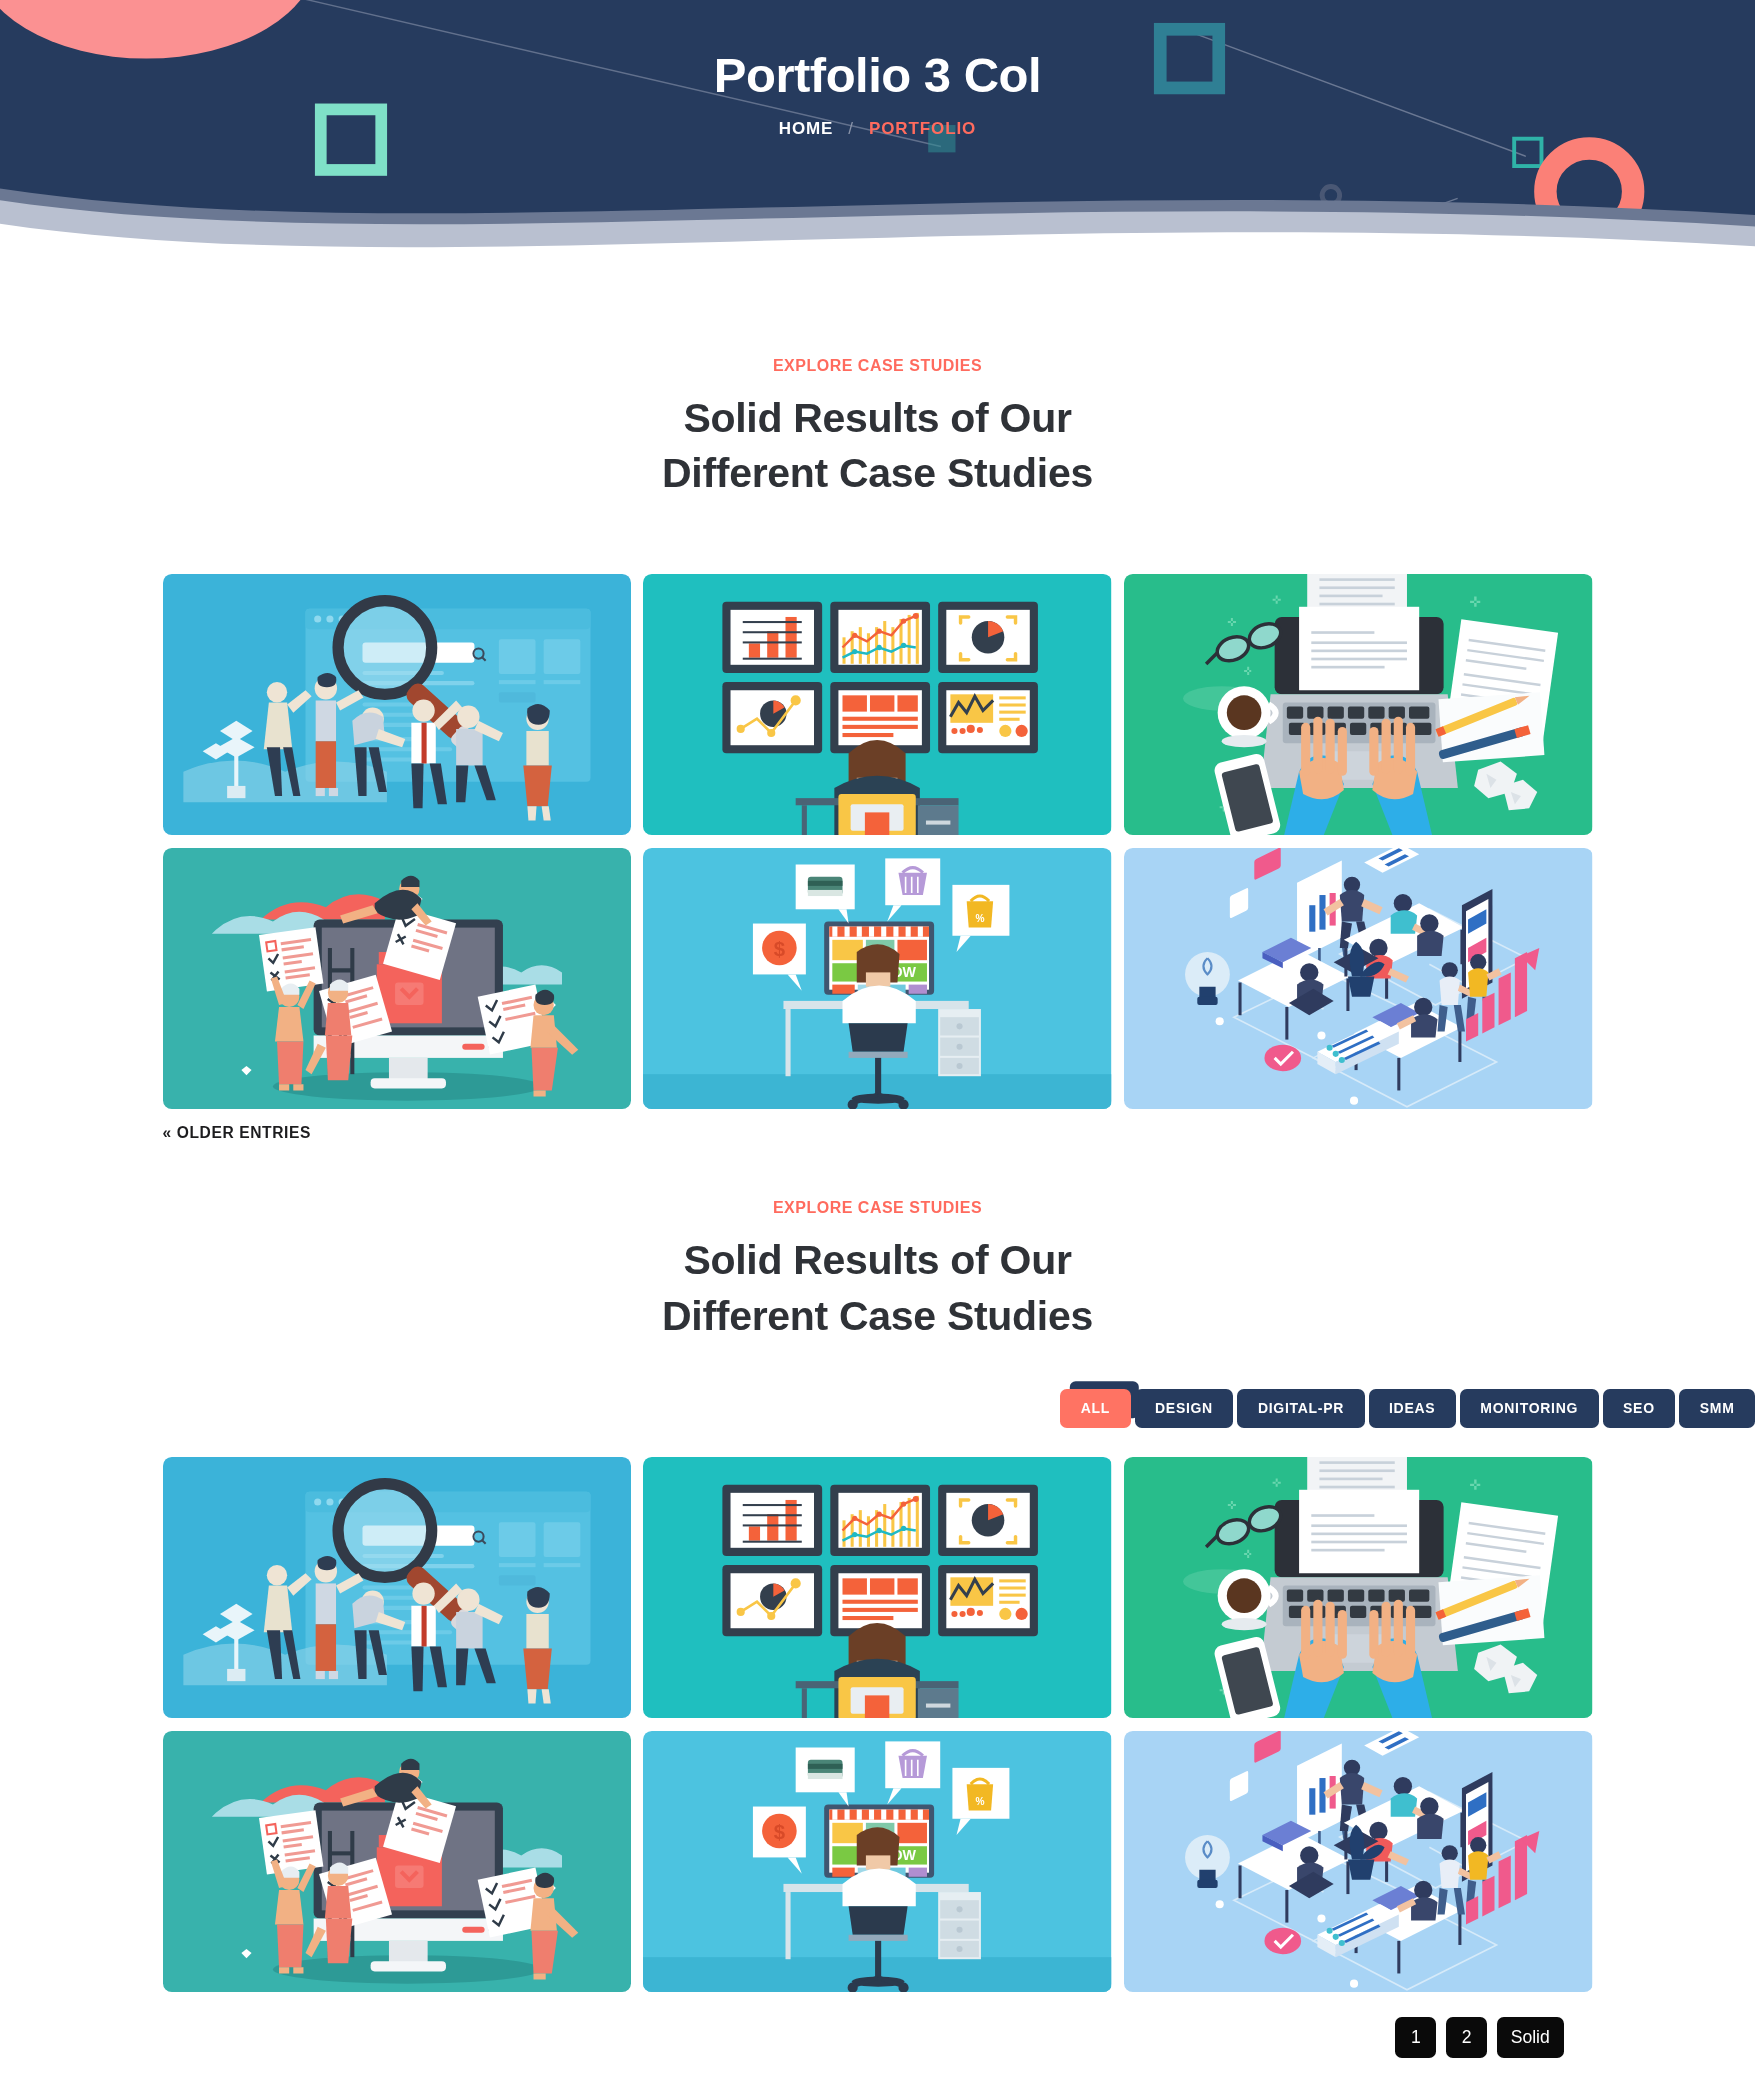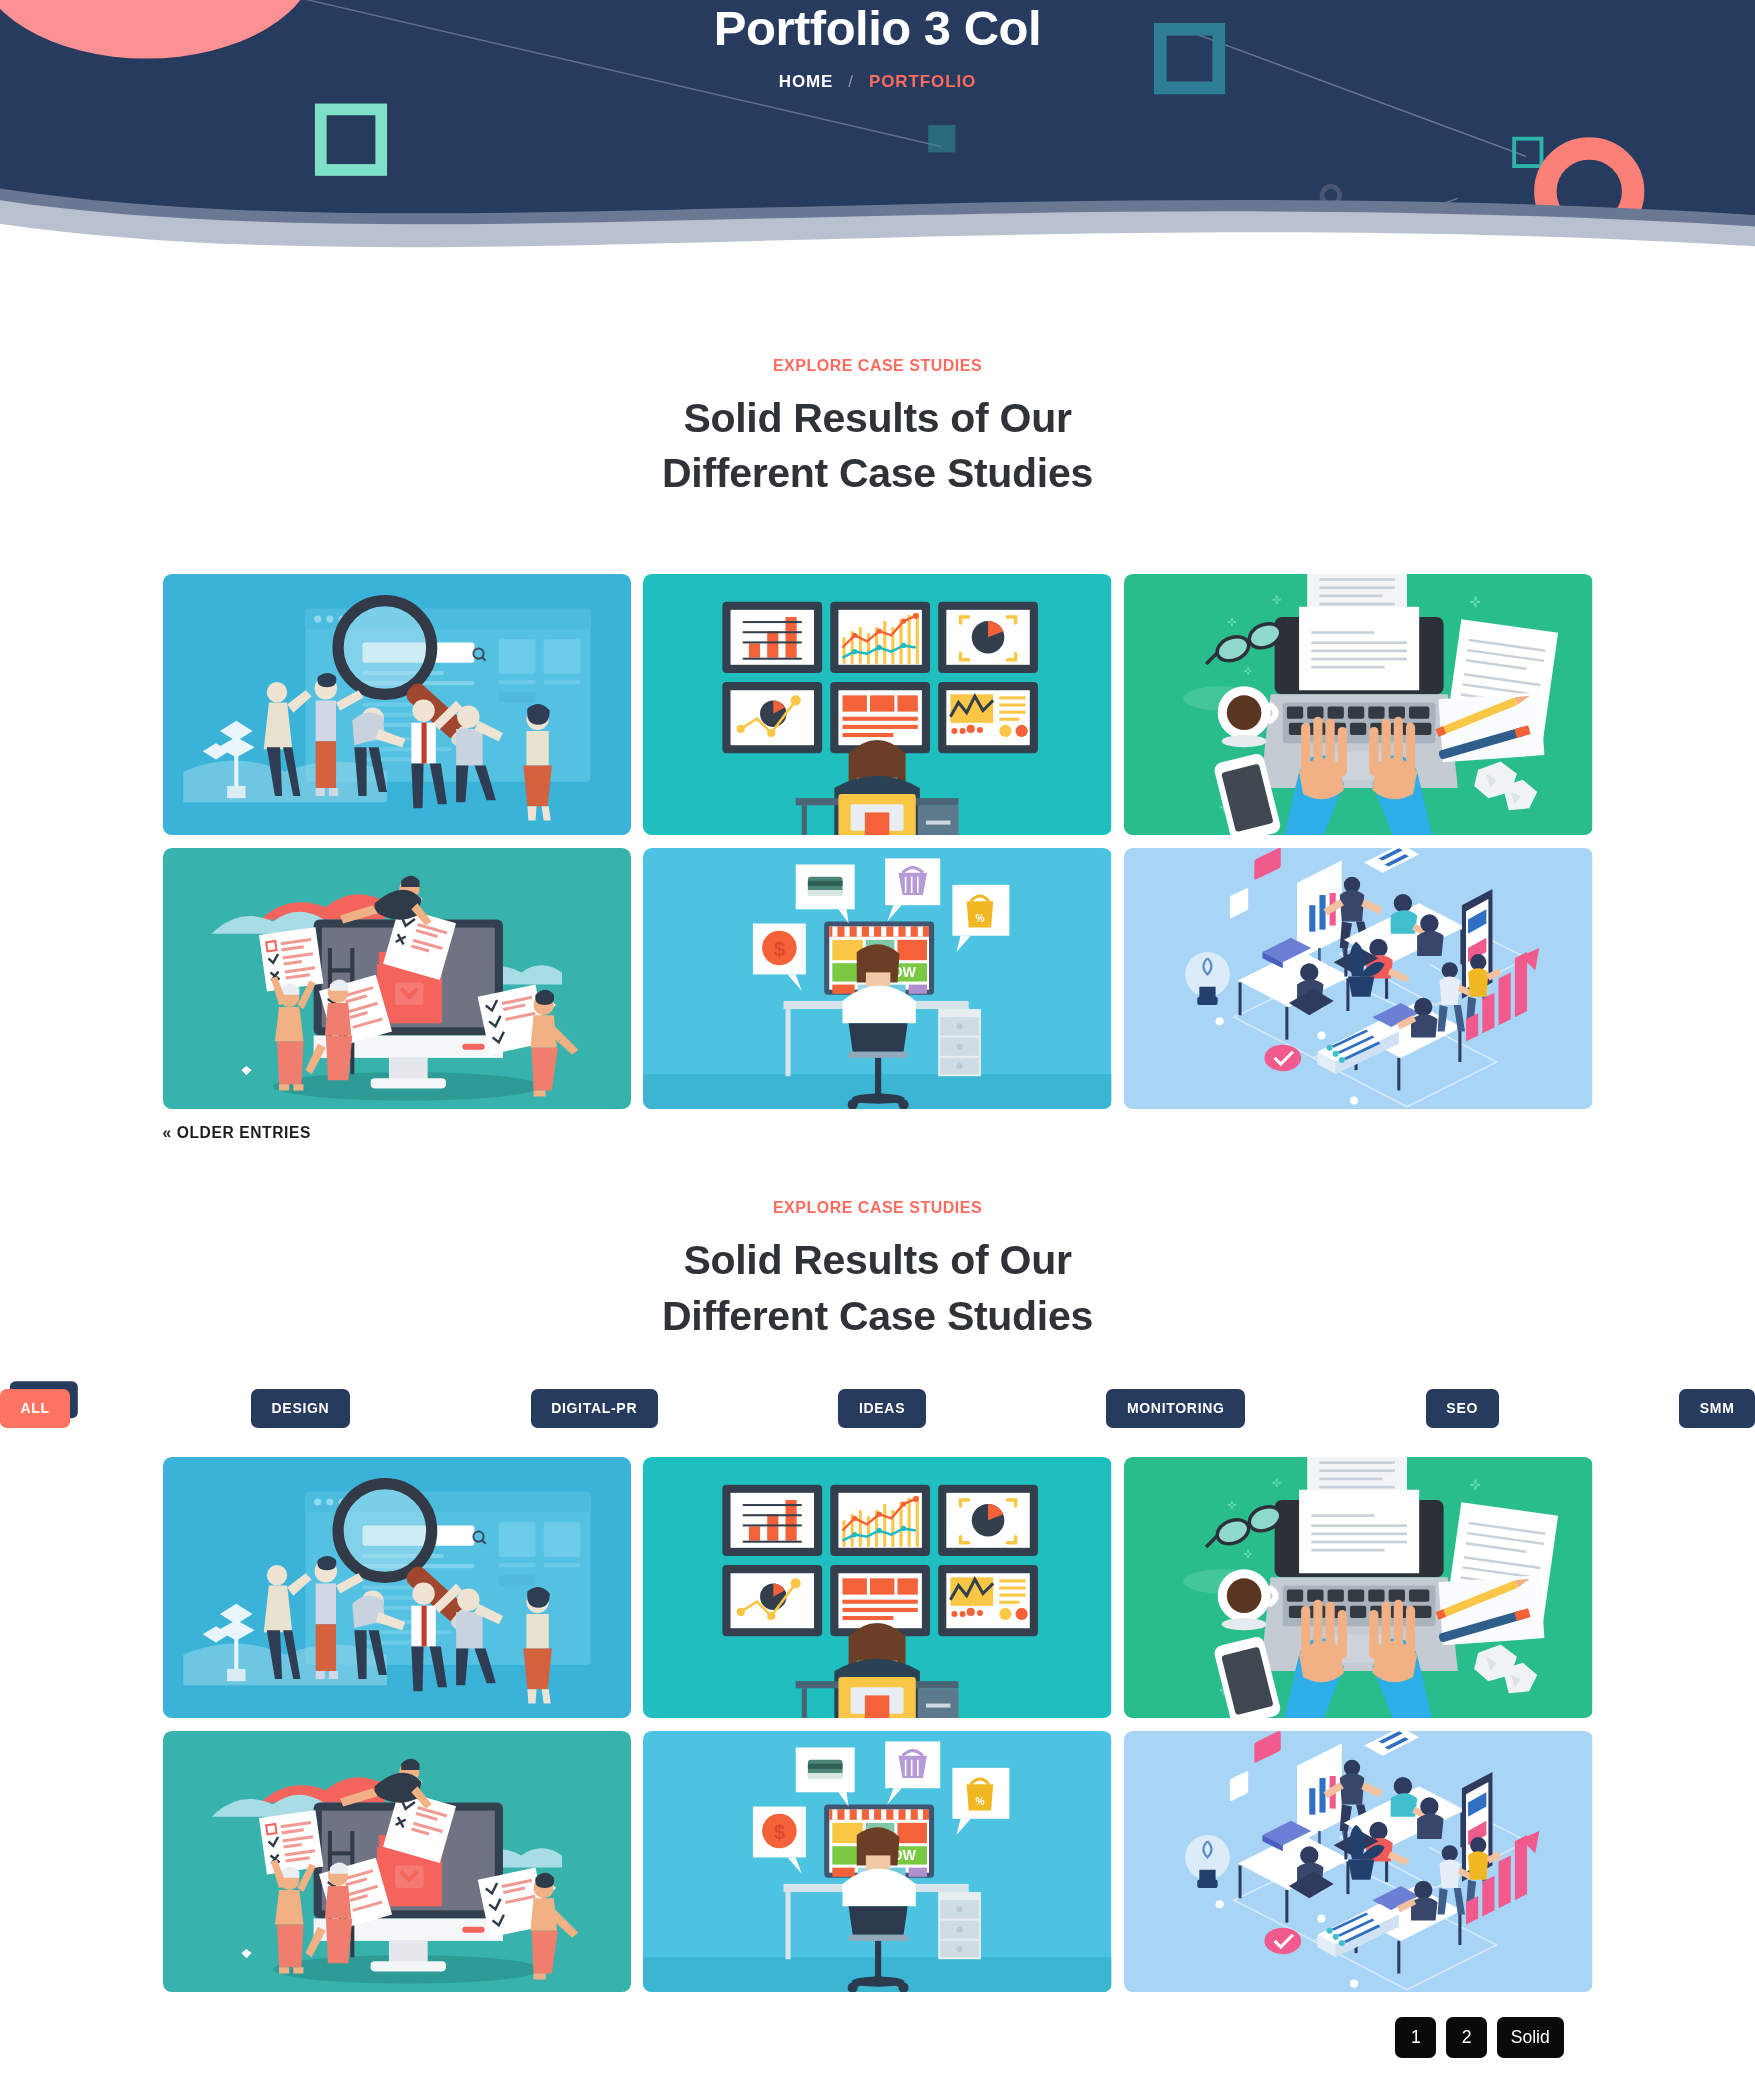--- a/index.html
+++ b/index.html
@@ -20,20 +20,21 @@
     overflow: hidden;
   }
   .hero-svg { position: absolute; inset: 0; width: 1755px; height: 252px; display: block; }
   .hero-inner {
     position: absolute;
     inset: 0;
     z-index: 5;
     display: flex;
     flex-direction: column;
     align-items: center;
+    padding-top: 47px;
   }
   .hero-title {
     color: #ffffff;
     font-size: 49px;
     font-weight: bold;
     letter-spacing: -0.5px;
     line-height: 1.18;
     text-align: center;
   }
   .breadcrumb {
@@ -92,24 +93,25 @@
     font-weight: bold;
     letter-spacing: 0.6px;
     color: #1d1d1f;
     text-decoration: none;
     display: inline-block;
   }
 
   
   .filters {
     display: flex;
-    justify-content: space-between;
+    justify-content: flex-end;
     align-items: center;
-    gap: 23px;
+    gap: 4px;
     margin-top: 45px;
+    padding-left: 32px;
   }
   .filter-btn {
     position: relative;
     background: #263b5e;
     color: #ffffff;
     border: none;
     border-radius: 6.8px;
     font-family: "Liberation Sans", sans-serif;
     font-size: 14px;
     font-weight: bold;

